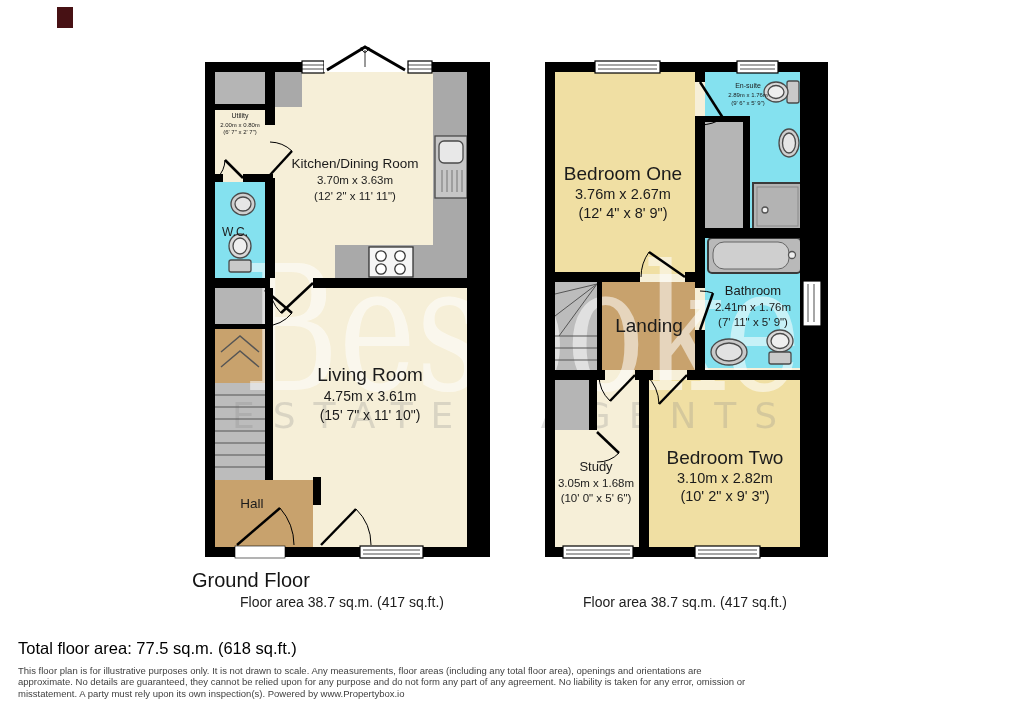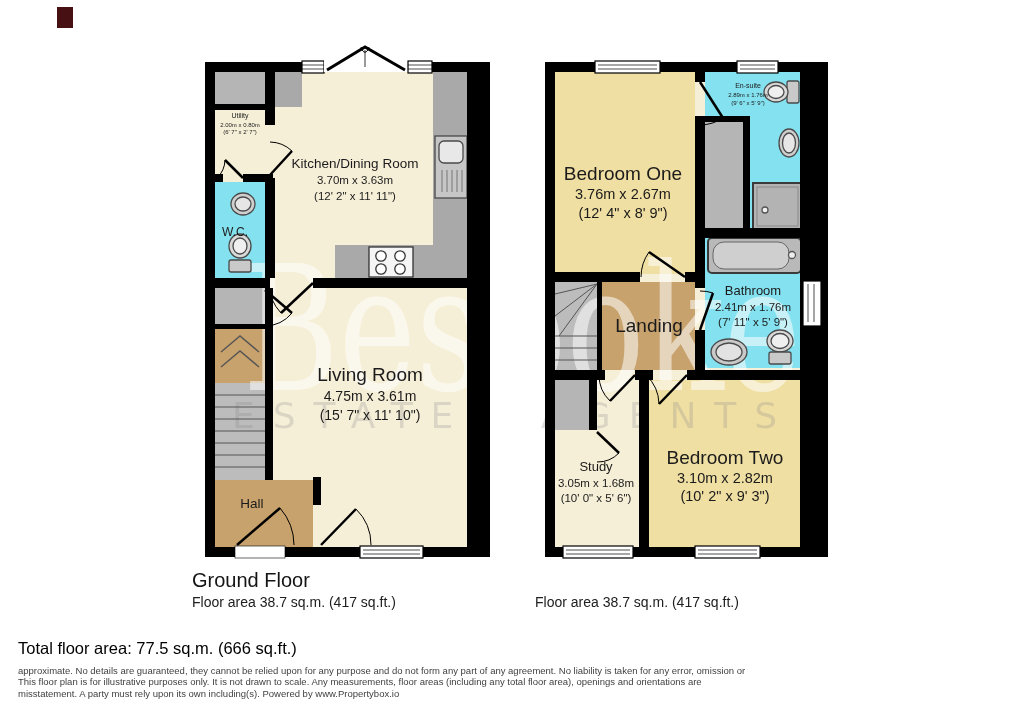--- a/index.html
+++ b/index.html
@@ -4,21 +4,21 @@
 <style>
   html,body{margin:0;padding:0;background:#ffffff;}
   #page{position:relative;width:1020px;height:713px;background:#ffffff;overflow:hidden;
         font-family:"Liberation Sans",sans-serif;}
   svg{position:absolute;}
   svg text{font-family:"Liberation Sans",sans-serif;fill:#1b1b1b;text-anchor:middle;}
   .wm-brand{font-family:"DejaVu Serif",serif;fill:#ffffff;opacity:.55;text-anchor:start;}
   .wm-tag{font-family:"DejaVu Sans",sans-serif;fill:#8a8a8a;opacity:.26;text-anchor:start;
           letter-spacing:18px;word-spacing:40px;}
   .floor-title{position:absolute;width:300px;text-align:left;font-size:20px;color:#141414;}
-  .floor-area{position:absolute;width:300px;font-size:14px;color:#202020;}
+  .floor-area{position:absolute;width:300px;text-align:center;font-size:14px;color:#202020;}
   .total{position:absolute;left:18px;top:639px;font-size:16.5px;color:#000;}
   .disclaimer{position:absolute;left:18px;top:665px;font-size:9.5px;line-height:11.4px;color:#3f3f3f;width:990px;}
   .logo-mark{position:absolute;left:57px;top:7px;width:16px;height:21px;}
 </style>
 </head>
 <body>
 
 <div id="page">
 
   <div class="logo-mark" style="background:#471114;"></div>
@@ -290,21 +290,21 @@
       <text x="190" y="424" font-size="19">Bedroom Two</text>
       <text x="190" y="443" font-size="14.5">3.10m x 2.82m</text>
       <text x="190" y="461" font-size="14.5">(10' 2" x 9' 3")</text>
     </g>
   </svg>
 
   <div class="floor-title" style="left:192px;top:569px">Ground Floor</div>
   <div class="floor-area" style="left:192px;top:594px">Floor area 38.7 sq.m. (417 sq.ft.)</div>
   <div class="floor-area" style="left:535px;top:594px">Floor area 38.7 sq.m. (417 sq.ft.)</div>
 
-  <div class="total">Total floor area: 77.5 sq.m. (666 sq.ft.)</div>
+  <div class="total">Total floor area: 77.5 sq.m. (618 sq.ft.)</div>
 
   <div class="disclaimer">
+    <div>This floor plan is for illustrative purposes only. It is not drawn to scale. Any measurements, floor areas (including any total floor area), openings and orientations are</div>
     <div>approximate. No details are guaranteed, they cannot be relied upon for any purpose and do not form any part of any agreement. No liability is taken for any error, omission or</div>
-    <div>This floor plan is for illustrative purposes only. It is not drawn to scale. Any measurements, floor areas (including any total floor area), openings and orientations are</div>
-    <div>misstatement. A party must rely upon its own including(s). Powered by www.Propertybox.io</div>
+    <div>misstatement. A party must rely upon its own inspection(s). Powered by www.Propertybox.io</div>
   </div>
 
 </div>
 
 </body></html>

